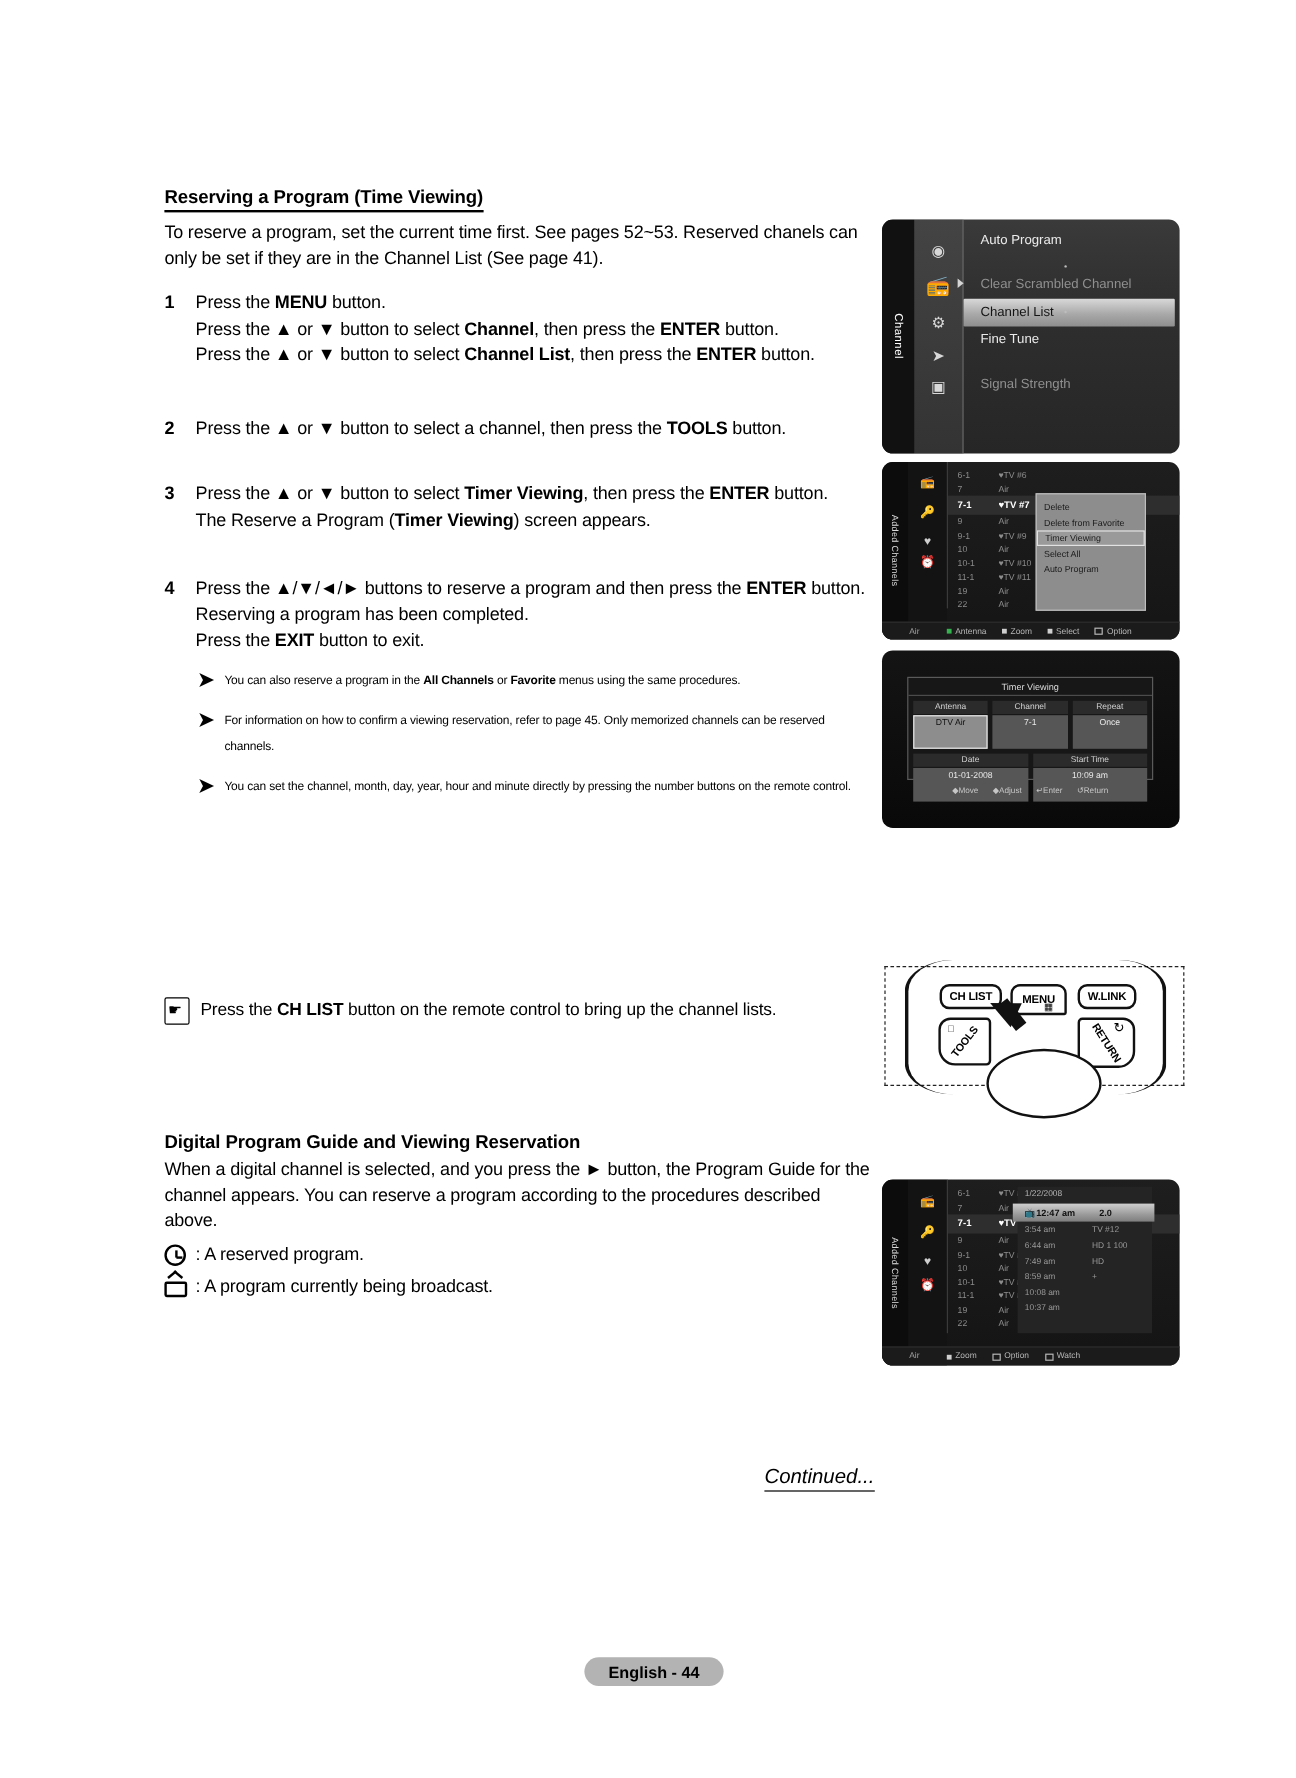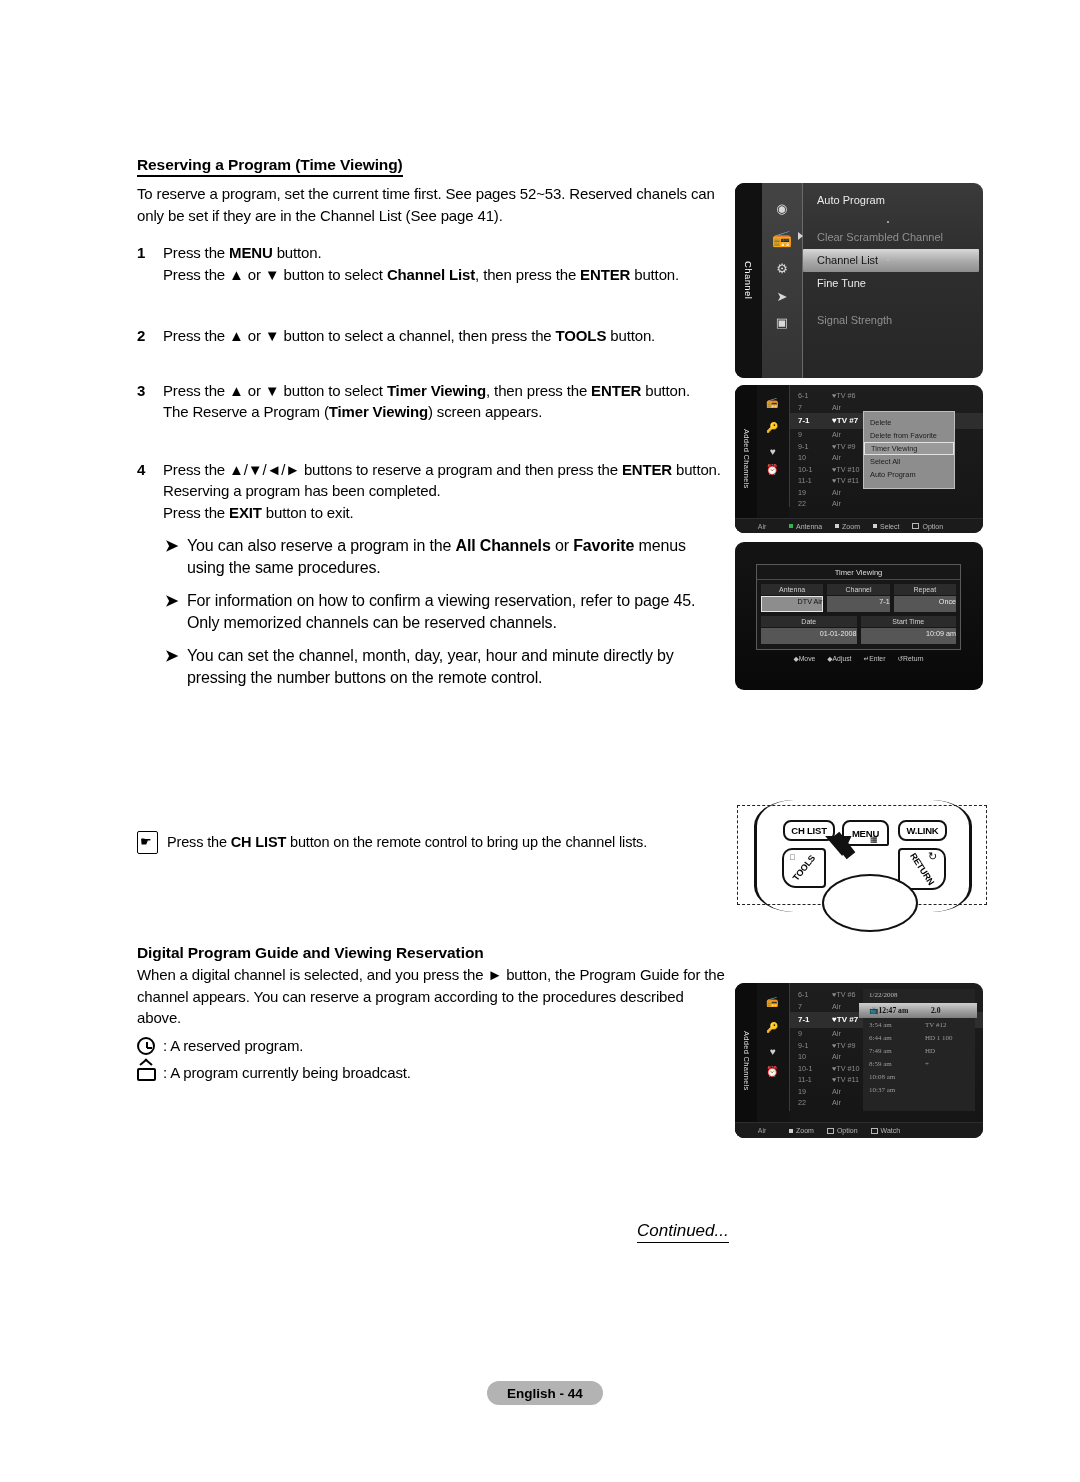--- a/index.html
+++ b/index.html
@@ -37,21 +37,21 @@
   .step-body { font-size:15px; line-height:21.5px; letter-spacing:-0.15px; }
   .step-gap-1 { height:40px; }
   .step-gap-2 { height:33px; }
   .step-gap-3 { height:36px; }
 
   .notes { margin-top:12px; margin-left:28px; }
   .note { display:flex; margin-bottom:12px; }
   .note-bullet {
     flex:0 0 22px; font-size:16px; line-height:21.5px; font-weight:bold;
   }
-  .note-body { font-size:16px; line-height:21.5px; letter-spacing:-0.15px; }
+  .note-body { font-size:10px; line-height:21.5px; letter-spacing:-0.15px; }
 
   .tip {
     position:absolute; left:137px; top:831px; width:600px;
     display:flex; align-items:flex-start;
   }
   .tip-icon {
     flex:0 0 21px; height:23px; border:1.6px solid #000; border-radius:2px;
     margin-right:9px; position:relative; background:#fff;
   }
   .tip-icon::after {
@@ -157,21 +157,21 @@
   .ch-row.hl { background:#2e2e2e; color:#ffffff; height:16px; line-height:16px; font-size:8px; font-weight:bold; }
   .list-bottombar {
     position:absolute; left:0; bottom:0; width:100%; height:15px;
     background:#1b1b1b; border-top:1px solid #2d2d2d;
     font-size:7px; color:#b6b6b6; display:flex; align-items:center;
   }
   .list-bottombar .air { width:54px; text-align:center; color:#a0a0a0; }
   .bb-item { display:flex; align-items:center; margin-right:13px; }
   .bb-sq { width:4px; height:4px; margin-right:3px; }
   .tools-popup {
-    position:absolute; left:128px; top:26px; width:92px; height:78px;
+    position:absolute; left:128px; top:26px; width:92px; height:98px;
     background:#8d8d8d; border:1px solid #bdbdbd;
     padding:4px 0 0 0;
   }
   .tools-item { height:13px; line-height:13px; padding-left:6px; font-size:7.4px; color:#1b1b1b; }
   .tools-item.sel { background:#9a9a9a; border:1px solid #e2e2e2; height:13px; line-height:11px; }
 
   
   #shot-timer {
     left:735px; top:542px; width:248px; height:148px;
     background:#0b0b0b;
@@ -181,21 +181,21 @@
     position:absolute; left:21px; top:22px; width:205px; height:86px;
     background:#171717; border:1px solid #5a5a5a;
   }
   .tv-title { height:15px; line-height:15px; text-align:center; font-size:7.6px;
       color:#dcdcdc; border-bottom:1px solid #4b4b4b; }
   .tv-grid { padding:4px 4px 0 4px; }
   .tv-r { display:flex; gap:4px; margin-bottom:4px; }
   .tv-cell { flex:1; }
   .tv-lab { height:11px; line-height:11px; text-align:center; font-size:7px;
       color:#d2d2d2; background:#2b2b2b; }
-  .tv-val { height:16px; line-height:12px; text-align:right; font-size:7.2px;
+  .tv-val { height:28px; line-height:12px; text-align:center; font-size:7.2px;
       color:#e9e9e9; background:#565656; margin-top:1px; }
   .tv-val.focus { background:#8d8d8d; color:#0f0f0f; border:1px solid #e6e6e6; line-height:10px; }
   .tv-footer {
     position:absolute; left:21px; top:110px; width:205px; height:13px;
     display:flex; align-items:center; justify-content:center; gap:12px;
     font-size:6.8px; color:#c6c6c6;
   }
 
   
   #shot-remote {
@@ -236,21 +236,21 @@
     background:#151515;
     background:linear-gradient(180deg,#1e1e1e 0%,#141414 100%);
   }
   .g-railtab { position:absolute; left:0; top:0; width:22px; height:100%;
       background:#0c0c0c; display:flex; align-items:center; justify-content:center; }
   .g-railtab span { writing-mode:vertical-rl; font-size:7.5px; color:#ddd; letter-spacing:0.3px; }
   .g-iconcol { position:absolute; left:22px; top:0; width:32px; height:100%; background:#131313; }
   .g-icon { position:absolute; left:7px; width:18px; height:16px;
       display:flex;align-items:center;justify-content:center;font-size:10px;color:#cfcfcf; }
   .g-vline { position:absolute; left:54px; top:0; width:1px; height:128px; background:#3a3a3a; }
-  .g-panel { position:absolute; left:128px; top:6px; width:112px; height:122px; background:#242424;font-family:Liberation Serif, serif; }
+  .g-panel { position:absolute; left:113px; top:6px; width:112px; height:122px; background:#242424; }
   .g-prow { height:13px; line-height:13px; font-size:7px; color:#9a9a9a; position:relative; }
   .g-prow .t { position:absolute; left:6px; }
   .g-prow .n { position:absolute; left:62px; }
   .g-prow.hl {
     background:linear-gradient(180deg,#cfcfcf 0%,#9b9b9b 60%,#7e7e7e 100%);
     color:#111; font-weight:bold; height:15px; line-height:15px; font-size:7.6px;
     position:absolute; left:-4px; width:118px;
   }
   .g-bottombar {
     position:absolute; left:0; bottom:0; width:100%; height:16px;
@@ -267,20 +267,21 @@
   <div class="textcol">
     <h2 class="section-title">Reserving a Program (Time Viewing)</h2>
     <p class="body">To reserve a program, set the current time first. See pages 52~53. Reserved chanels can only be set if they are in the Channel List (See page 41).</p>
 
     <div class="steps">
 
       <div class="step">
         <div class="step-num">1</div>
         <div class="step-body">
           <div>Press the <b>MENU</b> button.</div>
+          <div>Press the ▲ or ▼ button to select <b>Channel</b>, then press the <b>ENTER</b> button.</div>
           <div>Press the ▲ or ▼ button to select <b>Channel List</b>, then press the <b>ENTER</b> button.</div>
         </div>
       </div>
       <div class="step-gap-1"></div>
 
       <div class="step">
         <div class="step-num">2</div>
         <div class="step-body">
           <div>Press the ▲ or ▼ button to select a channel, then press the <b>TOOLS</b> button.</div>
         </div>

